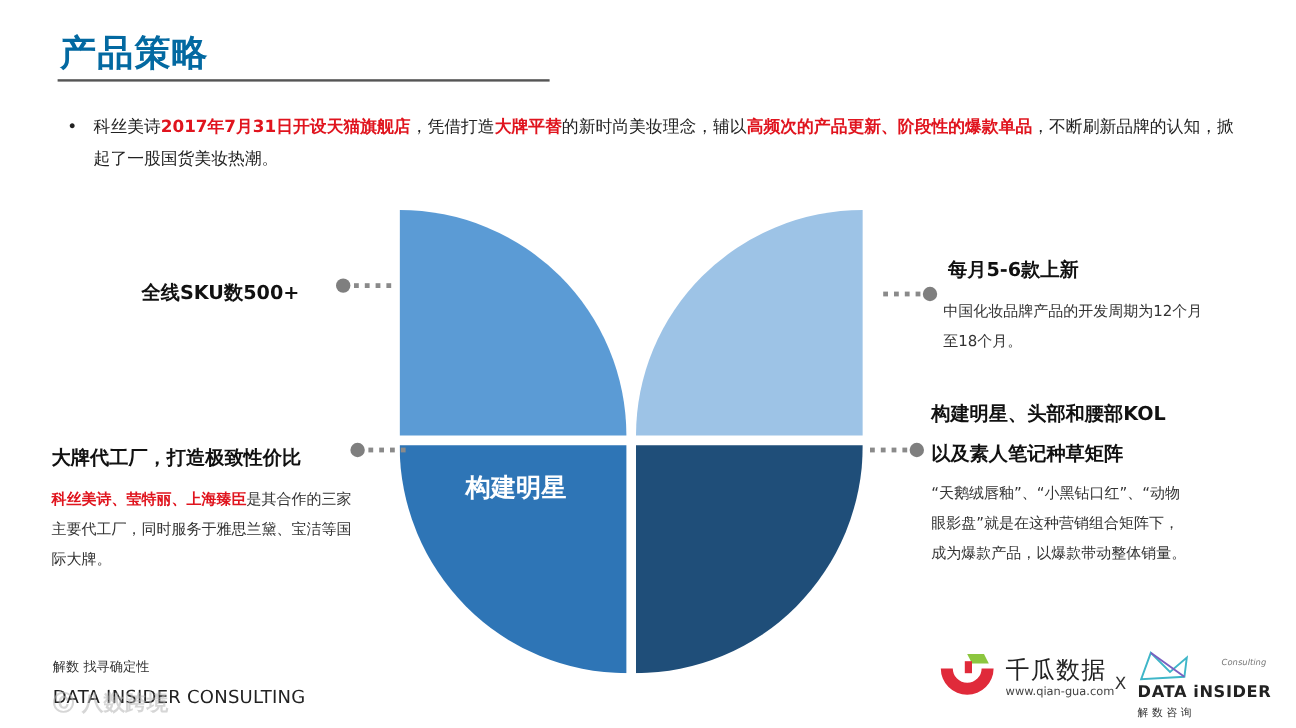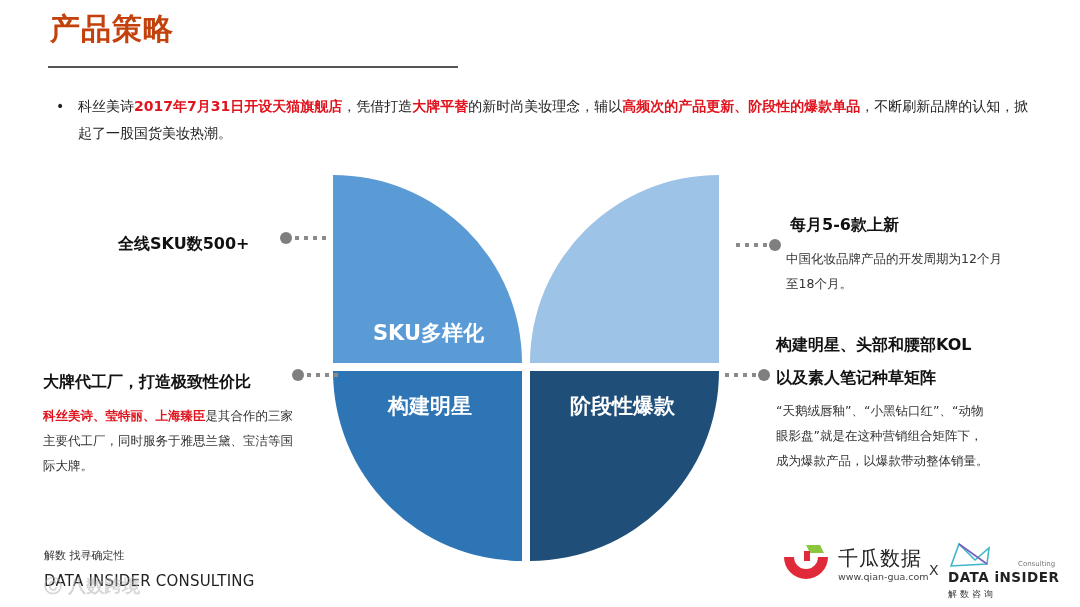--- a/index.html
+++ b/index.html
@@ -1,19 +1,19 @@
 <!DOCTYPE html>
 <html><head>
 <meta charset="utf-8">
 <style>
   * { margin: 0; padding: 0; box-sizing: border-box; }
   html, body { width: 1080px; height: 607px; background: #ffffff; overflow: hidden; }
   body { position: relative; font-family: "DejaVu Sans", "Liberation Sans", sans-serif; color: #1a1a1a; }
 
-  .title { position: absolute; left: 50px; top: 9px; font-size: 30px; font-weight: bold; color: #c2410c; letter-spacing: 1px; }
+  .title { position: absolute; left: 50px; top: 24px; font-size: 30px; font-weight: bold; color: #0369a1; letter-spacing: 1px; }
   .title-rule { position: absolute; left: 48px; top: 66px; width: 410px; height: 2px; background: #555; }
 
   .intro { position: absolute; left: 78px; top: 93px; width: 960px; font-size: 14px; line-height: 27px; color: #222; }
   .intro-bullet { position: absolute; left: 56px; top: 93px; font-size: 14px; line-height: 27px; color: #222; }
   .red { color: #e0141e; font-weight: bold; }
 
   .diagram { position: absolute; left: 333px; top: 175px; width: 386px; height: 386px; }
   .diagram svg { position: absolute; left: 0; top: 0; }
   .q-label { position: absolute; color: #ffffff; font-weight: bold; font-size: 21px; white-space: nowrap; text-align: center; }
 
@@ -26,21 +26,21 @@
 
   .footer-cn { position: absolute; left: 44px; top: 548px; font-size: 11px; color: #333; }
   .footer-en { position: absolute; left: 44px; top: 572px; font-size: 15px; color: #222; letter-spacing: 0.2px; }
   .watermark { position: absolute; left: 8px; top: 574px; font-size: 18px; color: rgba(180,180,180,0.55); font-weight: bold; margin-left: 36px; }
 
   .logo-qg { position: absolute; left: 780px; top: 543px; width: 52px; height: 40px; }
   .qg-name { position: absolute; left: 838px; top: 545px; font-size: 20px; color: #222; letter-spacing: 1px; }
   .qg-url { position: absolute; left: 838px; top: 571px; font-size: 9.5px; color: #444; }
   .times { position: absolute; left: 929px; top: 562px; font-size: 14px; color: #333; }
   .di-logo { position: absolute; left: 945px; top: 540px; width: 100px; height: 30px; }
-  .di-consult { position: absolute; left: 1018px; top: 560px; font-size: 7px; color: #777; }
+  .di-consult { position: absolute; left: 1018px; top: 548px; font-size: 7px; font-style: italic; color: #777; }
   .di-name { position: absolute; left: 948px; top: 569px; font-size: 13.5px; font-weight: bold; color: #222; letter-spacing: 0.5px; }
   .di-cn { position: absolute; left: 948px; top: 588px; font-size: 9px; color: #333; letter-spacing: 3px; }
 </style>
 </head>
 <body>
 
 <div class="title">产品策略</div>
 <div class="title-rule"></div>
 
 <div class="intro-bullet">•</div>
@@ -52,23 +52,21 @@
   <svg width="386" height="386" viewBox="0 0 386 386">
 
     <path d="M0,188 L0,0 A189,188 0 0 1 189,188 Z" fill="#5b9bd5"></path>
 
     <path d="M386,188 L386,0 A189,188 0 0 0 197,188 Z" fill="#9dc3e6"></path>
 
     <path d="M189,196 L0,196 A189,190 0 0 0 189,386 Z" fill="#2e75b6"></path>
 
     <path d="M197,196 L386,196 A189,190 0 0 1 197,386 Z" fill="#1f4e79"></path>
   </svg>
-  <div class="q-label" style="left:40px; top:144px;">SKU多样化</div>
   <div class="q-label" style="left:55px; top:217px;">构建明星</div>
-  <div class="q-label" style="left:237px; top:217px;">阶段性爆款</div>
 </div>
 
 <div class="connector" style="left:280px; top:232px;">
   <div class="dot"></div>
   <div class="dash"></div>
     <div class="dash"></div>
     <div class="dash"></div>
     <div class="dash"></div>
 </div>
 <div class="connector" style="left:733px; top:239px;">

